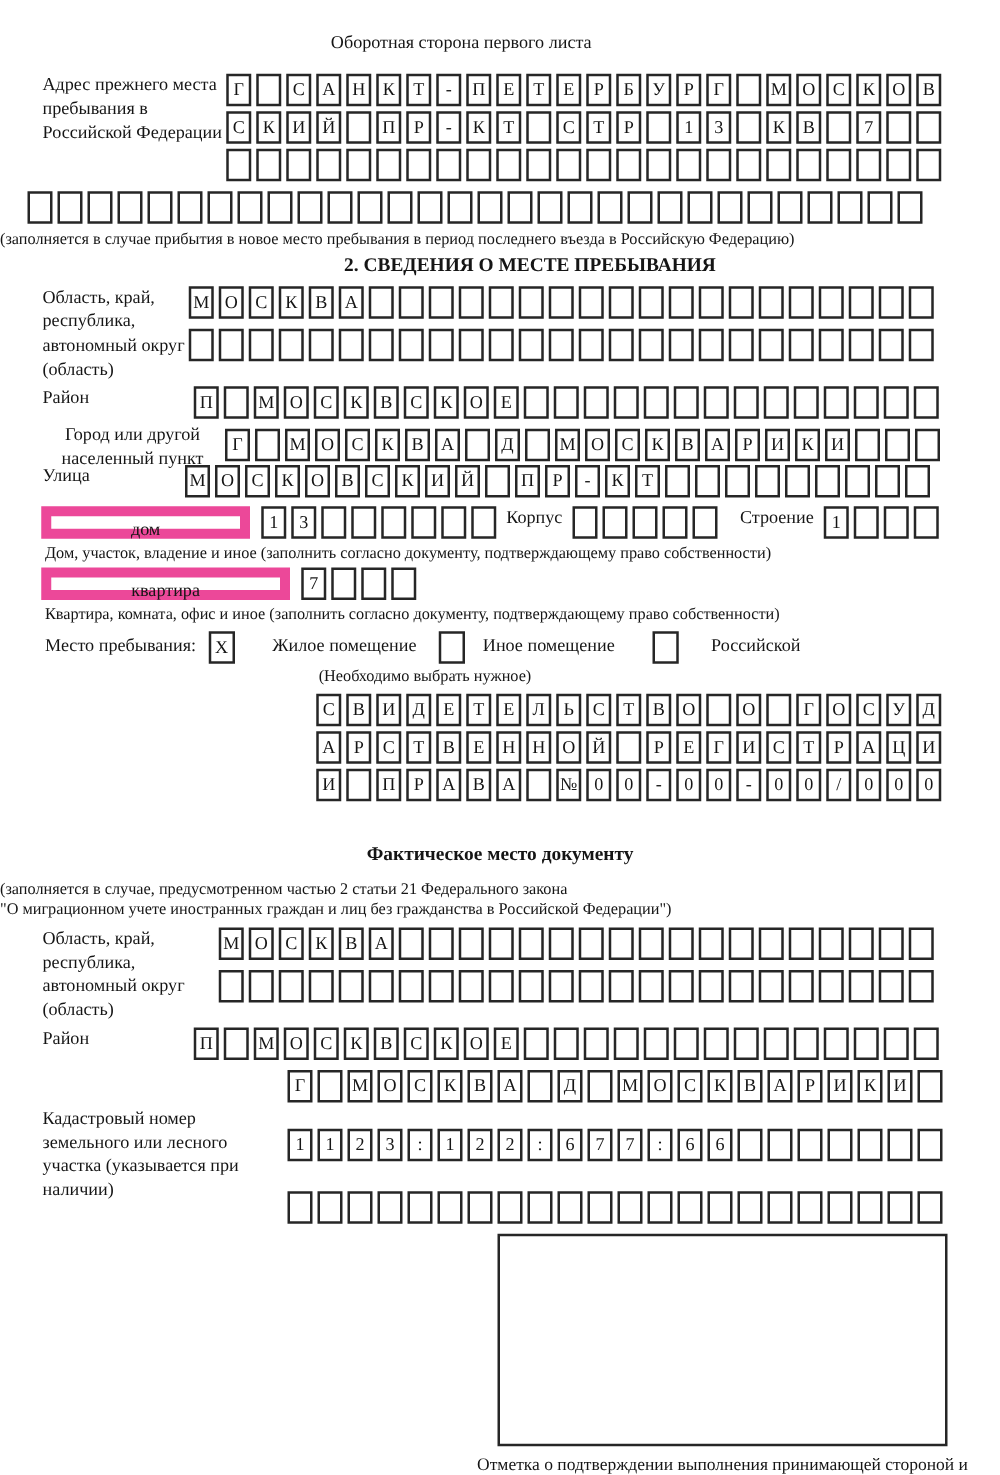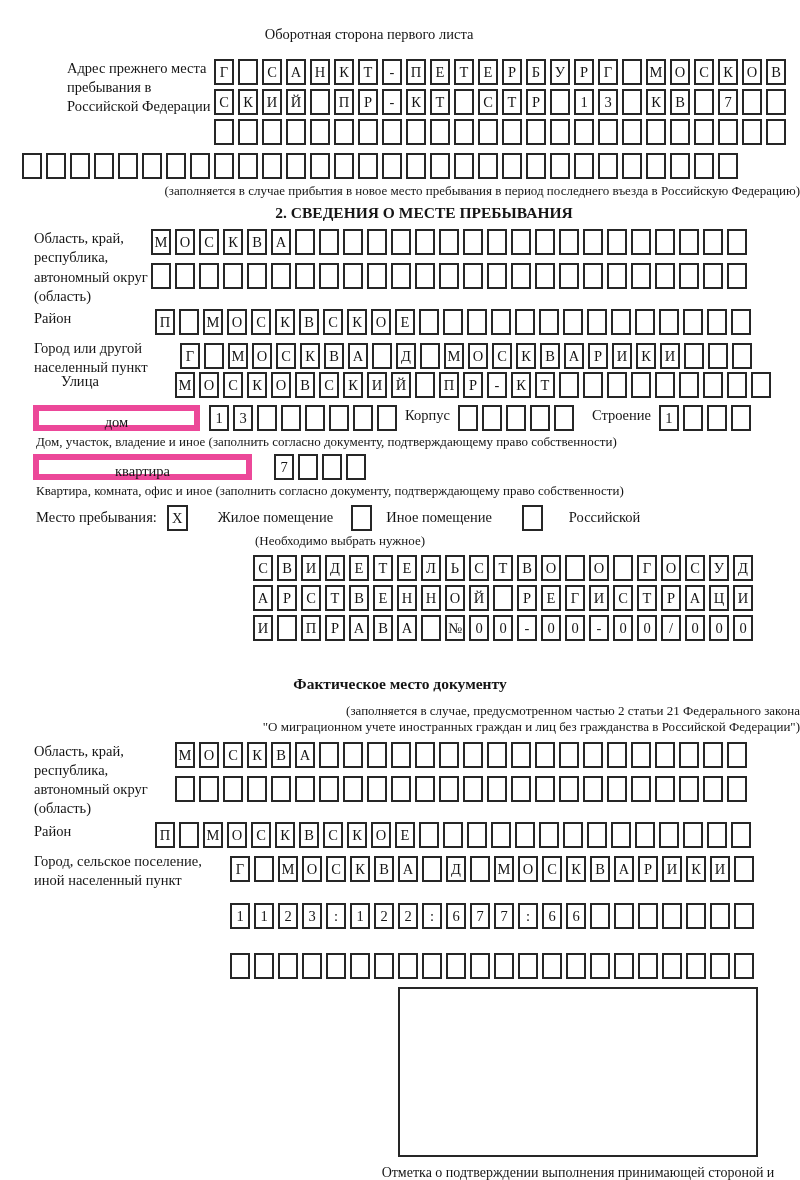--- a/index.html
+++ b/index.html
@@ -11,42 +11,42 @@
   .block{position:relative;}
   .flabel{position:absolute;left:34px;top:0;font-size:14.5px;line-height:1.32;}
   .cellrow{white-space:nowrap;height:26px;margin-bottom:4px;}
   .cell{
     display:inline-block;box-sizing:border-box;vertical-align:top;
     width:20px;height:26px;border:2px solid #262626;margin-right:4px;
     text-align:center;font-size:14.5px;line-height:22px;
   }
   .widebox{
     display:inline-block;box-sizing:border-box;vertical-align:top;
-    height:26px;border:6px solid #ec4899;text-align:center;
+    height:26px;border:8px solid #ec4899;text-align:center;
     font-size:14.5px;line-height:22px;
   }
   .inlinerow{white-space:nowrap;height:26px;}
   .note{font-size:13px;line-height:1.25;}
-  .center{text-align:right;}
+  .center{text-align:left;}
   .sectitle{font-weight:bold;font-size:15.5px;text-align:center;}
   .chk{
     display:inline-block;box-sizing:border-box;vertical-align:middle;
     width:21px;height:26px;border:2px solid #262626;text-align:center;
     font-size:14.5px;line-height:22px;
   }
   .mlabel{display:inline-block;vertical-align:middle;font-size:14.5px;}
   .stampbox{margin:8px 0 0 398px;width:360px;height:170px;border:2px solid #262626;box-sizing:border-box;}
   .stampnote{margin:6px 0 0 378px;width:400px;text-align:center;font-size:14px;line-height:1.4;}
 </style>
 </head>
 <body>
 
 <div class="topnote">Оборотная сторона первого листа</div>
 
-<div class="block" style="margin-top:16px;min-height:94px;margin-left:33px;">
+<div class="block" style="margin-top:16px;min-height:94px;">
   <div class="flabel" style="width:150px;">Адрес прежнего места пребывания в Российской Федерации</div>
   <div class="cellrow" style="margin-left:181px;"><span class="cell">Г</span><span class="cell"></span><span class="cell">С</span><span class="cell">А</span><span class="cell">Н</span><span class="cell">К</span><span class="cell">Т</span><span class="cell">-</span><span class="cell">П</span><span class="cell">Е</span><span class="cell">Т</span><span class="cell">Е</span><span class="cell">Р</span><span class="cell">Б</span><span class="cell">У</span><span class="cell">Р</span><span class="cell">Г</span><span class="cell"></span><span class="cell">М</span><span class="cell">О</span><span class="cell">С</span><span class="cell">К</span><span class="cell">О</span><span class="cell">В</span></div>
   <div class="cellrow" style="margin-left:181px;"><span class="cell">С</span><span class="cell">К</span><span class="cell">И</span><span class="cell">Й</span><span class="cell"></span><span class="cell">П</span><span class="cell">Р</span><span class="cell">-</span><span class="cell">К</span><span class="cell">Т</span><span class="cell"></span><span class="cell">С</span><span class="cell">Т</span><span class="cell">Р</span><span class="cell"></span><span class="cell">1</span><span class="cell">3</span><span class="cell"></span><span class="cell">К</span><span class="cell">В</span><span class="cell"></span><span class="cell">7</span><span class="cell"></span><span class="cell"></span></div>
   <div class="cellrow" style="margin-left:181px;"><span class="cell"></span><span class="cell"></span><span class="cell"></span><span class="cell"></span><span class="cell"></span><span class="cell"></span><span class="cell"></span><span class="cell"></span><span class="cell"></span><span class="cell"></span><span class="cell"></span><span class="cell"></span><span class="cell"></span><span class="cell"></span><span class="cell"></span><span class="cell"></span><span class="cell"></span><span class="cell"></span><span class="cell"></span><span class="cell"></span><span class="cell"></span><span class="cell"></span><span class="cell"></span><span class="cell"></span></div>
 </div>
 <div class="cellrow" style="margin-left:22px;"><span class="cell"></span><span class="cell"></span><span class="cell"></span><span class="cell"></span><span class="cell"></span><span class="cell"></span><span class="cell"></span><span class="cell"></span><span class="cell"></span><span class="cell"></span><span class="cell"></span><span class="cell"></span><span class="cell"></span><span class="cell"></span><span class="cell"></span><span class="cell"></span><span class="cell"></span><span class="cell"></span><span class="cell"></span><span class="cell"></span><span class="cell"></span><span class="cell"></span><span class="cell"></span><span class="cell"></span><span class="cell"></span><span class="cell"></span><span class="cell"></span><span class="cell"></span><span class="cell"></span><span class="cell"></span></div>
 <div class="note center">(заполняется в случае прибытия в новое место пребывания в период последнего въезда в Российскую Федерацию)</div>
 
 <div class="sectitle" style="margin-top:5px;margin-left:48px;">2. СВЕДЕНИЯ О МЕСТЕ ПРЕБЫВАНИЯ</div>
 
@@ -55,36 +55,36 @@
   <div class="cellrow" style="margin-left:151px;"><span class="cell">М</span><span class="cell">О</span><span class="cell">С</span><span class="cell">К</span><span class="cell">В</span><span class="cell">А</span><span class="cell"></span><span class="cell"></span><span class="cell"></span><span class="cell"></span><span class="cell"></span><span class="cell"></span><span class="cell"></span><span class="cell"></span><span class="cell"></span><span class="cell"></span><span class="cell"></span><span class="cell"></span><span class="cell"></span><span class="cell"></span><span class="cell"></span><span class="cell"></span><span class="cell"></span><span class="cell"></span><span class="cell"></span></div>
   <div class="cellrow" style="margin-left:151px;margin-top:8px;"><span class="cell"></span><span class="cell"></span><span class="cell"></span><span class="cell"></span><span class="cell"></span><span class="cell"></span><span class="cell"></span><span class="cell"></span><span class="cell"></span><span class="cell"></span><span class="cell"></span><span class="cell"></span><span class="cell"></span><span class="cell"></span><span class="cell"></span><span class="cell"></span><span class="cell"></span><span class="cell"></span><span class="cell"></span><span class="cell"></span><span class="cell"></span><span class="cell"></span><span class="cell"></span><span class="cell"></span><span class="cell"></span></div>
 </div>
 
 <div class="block" style="min-height:30px;">
   <div class="flabel">Район</div>
   <div class="cellrow" style="margin-left:155px;"><span class="cell">П</span><span class="cell"></span><span class="cell">М</span><span class="cell">О</span><span class="cell">С</span><span class="cell">К</span><span class="cell">В</span><span class="cell">С</span><span class="cell">К</span><span class="cell">О</span><span class="cell">Е</span><span class="cell"></span><span class="cell"></span><span class="cell"></span><span class="cell"></span><span class="cell"></span><span class="cell"></span><span class="cell"></span><span class="cell"></span><span class="cell"></span><span class="cell"></span><span class="cell"></span><span class="cell"></span><span class="cell"></span><span class="cell"></span></div>
 </div>
 
 <div class="block" style="min-height:33px;">
-  <div class="flabel" style="width:144px;">Город или другой населенный пункт</div>
+  <div class="flabel" style="width:144px;text-align:center;">Город или другой населенный пункт</div>
   <div class="cellrow" style="margin-left:180px;padding-top:4px;"><span class="cell">Г</span><span class="cell"></span><span class="cell">М</span><span class="cell">О</span><span class="cell">С</span><span class="cell">К</span><span class="cell">В</span><span class="cell">А</span><span class="cell"></span><span class="cell">Д</span><span class="cell"></span><span class="cell">М</span><span class="cell">О</span><span class="cell">С</span><span class="cell">К</span><span class="cell">В</span><span class="cell">А</span><span class="cell">Р</span><span class="cell">И</span><span class="cell">К</span><span class="cell">И</span><span class="cell"></span><span class="cell"></span><span class="cell"></span></div>
 </div>
 
-<div class="block" style="min-height:30px;margin-left:27px;">
+<div class="block" style="min-height:30px;">
   <div class="flabel">Улица</div>
   <div class="cellrow" style="margin-left:148px;"><span class="cell">М</span><span class="cell">О</span><span class="cell">С</span><span class="cell">К</span><span class="cell">О</span><span class="cell">В</span><span class="cell">С</span><span class="cell">К</span><span class="cell">И</span><span class="cell">Й</span><span class="cell"></span><span class="cell">П</span><span class="cell">Р</span><span class="cell">-</span><span class="cell">К</span><span class="cell">Т</span><span class="cell"></span><span class="cell"></span><span class="cell"></span><span class="cell"></span><span class="cell"></span><span class="cell"></span><span class="cell"></span><span class="cell"></span><span class="cell"></span></div>
 </div>
 
 <div class="inlinerow" style="margin-left:33px;margin-top:3px;">
   <span class="widebox" style="width:167px;margin-right:9px;">дом</span><span><span class="cell">1</span><span class="cell">3</span><span class="cell"></span><span class="cell"></span><span class="cell"></span><span class="cell"></span><span class="cell"></span><span class="cell"></span></span><span class="mlabel" style="margin:0 8px 0 4px;">Корпус</span><span><span class="cell"></span><span class="cell"></span><span class="cell"></span><span class="cell"></span><span class="cell"></span></span><span class="mlabel" style="margin:0 8px 0 14px;">Строение</span><span><span class="cell">1</span><span class="cell"></span><span class="cell"></span><span class="cell"></span></span>
 </div>
 <div class="note" style="margin:3px 0 3px 36px;">Дом, участок, владение и иное (заполнить согласно документу, подтверждающему право собственности)</div>
 
 <div class="inlinerow" style="margin-left:33px;">
-  <span class="widebox" style="width:219px;margin-right:22px;">квартира</span><span><span class="cell">7</span><span class="cell"></span><span class="cell"></span><span class="cell"></span></span>
+  <span class="widebox" style="width:199px;margin-right:9px;">квартира</span><span><span class="cell">7</span><span class="cell"></span><span class="cell"></span><span class="cell"></span></span>
 </div>
 <div class="note" style="margin:3px 0 6px 36px;">Квартира, комната, офис и иное (заполнить согласно документу, подтверждающему право собственности)</div>
 
 <div style="margin-left:36px;white-space:nowrap;height:28px;">
   <span class="mlabel">Место пребывания:</span>
   <span class="chk" style="margin-left:6px;">X</span>
   <span class="mlabel" style="margin-left:26px;">Жилое помещение</span>
   <span class="chk" style="margin-left:14px;"></span>
   <span class="mlabel" style="margin-left:10px;">Иное помещение</span>
   <span class="chk" style="margin-left:26px;"></span>
@@ -107,23 +107,23 @@
   <div class="cellrow" style="margin-left:175px;"><span class="cell">М</span><span class="cell">О</span><span class="cell">С</span><span class="cell">К</span><span class="cell">В</span><span class="cell">А</span><span class="cell"></span><span class="cell"></span><span class="cell"></span><span class="cell"></span><span class="cell"></span><span class="cell"></span><span class="cell"></span><span class="cell"></span><span class="cell"></span><span class="cell"></span><span class="cell"></span><span class="cell"></span><span class="cell"></span><span class="cell"></span><span class="cell"></span><span class="cell"></span><span class="cell"></span><span class="cell"></span></div>
   <div class="cellrow" style="margin-left:175px;margin-top:8px;"><span class="cell"></span><span class="cell"></span><span class="cell"></span><span class="cell"></span><span class="cell"></span><span class="cell"></span><span class="cell"></span><span class="cell"></span><span class="cell"></span><span class="cell"></span><span class="cell"></span><span class="cell"></span><span class="cell"></span><span class="cell"></span><span class="cell"></span><span class="cell"></span><span class="cell"></span><span class="cell"></span><span class="cell"></span><span class="cell"></span><span class="cell"></span><span class="cell"></span><span class="cell"></span><span class="cell"></span></div>
 </div>
 
 <div class="block" style="min-height:30px;">
   <div class="flabel">Район</div>
   <div class="cellrow" style="margin-left:155px;"><span class="cell">П</span><span class="cell"></span><span class="cell">М</span><span class="cell">О</span><span class="cell">С</span><span class="cell">К</span><span class="cell">В</span><span class="cell">С</span><span class="cell">К</span><span class="cell">О</span><span class="cell">Е</span><span class="cell"></span><span class="cell"></span><span class="cell"></span><span class="cell"></span><span class="cell"></span><span class="cell"></span><span class="cell"></span><span class="cell"></span><span class="cell"></span><span class="cell"></span><span class="cell"></span><span class="cell"></span><span class="cell"></span><span class="cell"></span></div>
 </div>
 
 <div class="block" style="min-height:34px;">
-  <div class="flabel" style="width:190px;">Город, сельское поселение, иной населенный пункт</div>
   <div class="cellrow" style="margin-left:230px;padding-top:4px;"><span class="cell">Г</span><span class="cell"></span><span class="cell">М</span><span class="cell">О</span><span class="cell">С</span><span class="cell">К</span><span class="cell">В</span><span class="cell">А</span><span class="cell"></span><span class="cell">Д</span><span class="cell"></span><span class="cell">М</span><span class="cell">О</span><span class="cell">С</span><span class="cell">К</span><span class="cell">В</span><span class="cell">А</span><span class="cell">Р</span><span class="cell">И</span><span class="cell">К</span><span class="cell">И</span><span class="cell"></span></div>
 </div>
 
 <div class="block" style="min-height:82px;">
+  <div class="flabel" style="width:188px;">Кадастровый номер земельного или лесного участка (указывается при наличии)</div>
   <div class="cellrow" style="margin-left:230px;padding-top:17px;height:43px;"><span class="cell">1</span><span class="cell">1</span><span class="cell">2</span><span class="cell">3</span><span class="cell">:</span><span class="cell">1</span><span class="cell">2</span><span class="cell">2</span><span class="cell">:</span><span class="cell">6</span><span class="cell">7</span><span class="cell">7</span><span class="cell">:</span><span class="cell">6</span><span class="cell">6</span><span class="cell"></span><span class="cell"></span><span class="cell"></span><span class="cell"></span><span class="cell"></span><span class="cell"></span><span class="cell"></span></div>
   <div class="cellrow" style="margin-left:230px;margin-top:7px;"><span class="cell"></span><span class="cell"></span><span class="cell"></span><span class="cell"></span><span class="cell"></span><span class="cell"></span><span class="cell"></span><span class="cell"></span><span class="cell"></span><span class="cell"></span><span class="cell"></span><span class="cell"></span><span class="cell"></span><span class="cell"></span><span class="cell"></span><span class="cell"></span><span class="cell"></span><span class="cell"></span><span class="cell"></span><span class="cell"></span><span class="cell"></span><span class="cell"></span></div>
 </div>
 
 <div class="stampbox"></div>
 <div class="stampnote">Отметка о подтверждении выполнения принимающей стороной и иностранным гражданином или лицом без гражданства действий, необходимых для его постановки на учет по месту пребывания</div>
 
 </body></html>

